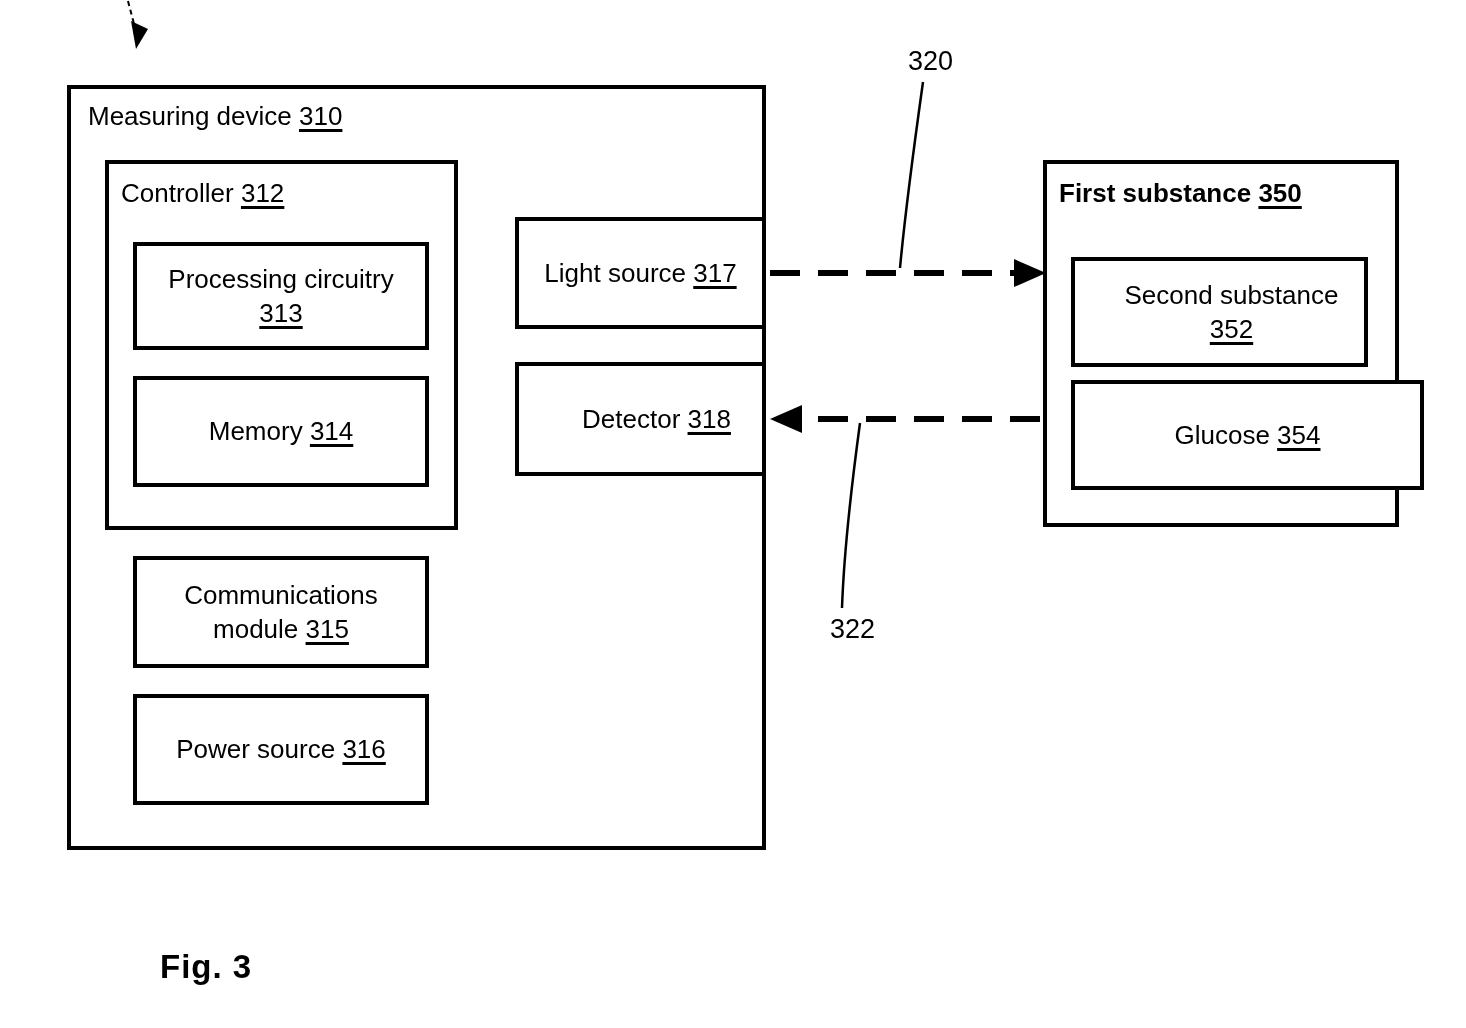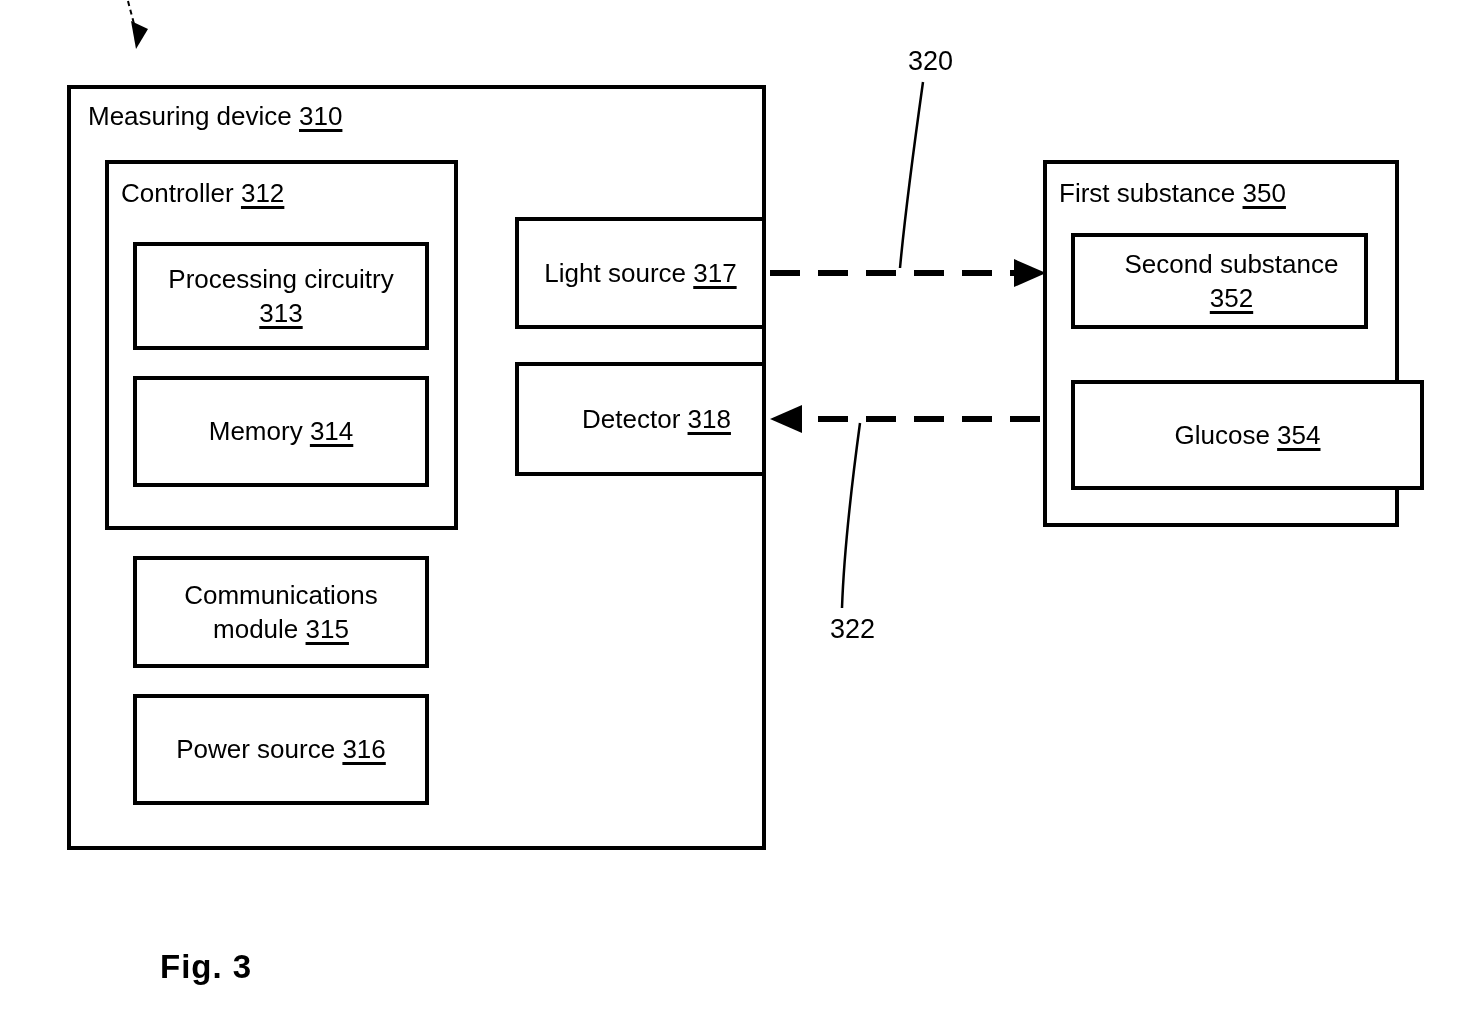--- a/index.html
+++ b/index.html
@@ -134,27 +134,27 @@
   </div>
 
   <div class="box centered" style="left:133px; top:694px; width:296px; height:111px;justify-content:center;">
     <div>
       <span>Power source</span>
       <span class="ref">316</span>
     </div>
   </div>
 
   <div class="box titled-box" style="left:1043px; top:160px; width:356px; height:367px;">
-    <div class="title" style="left:12px; top:14px;">
+    <div class="title" style="left:12px; top:14px;font-weight:bold;">
       <span>First substance</span>
       <span class="ref">350</span>
     </div>
   </div>
 
-  <div class="box centered" style="left:1071px; top:233px; width:297px; height:96px;padding-left:24px;">
+  <div class="box centered" style="left:1071px; top:257px; width:297px; height:110px;padding-left:24px;">
     <div>
       <span>Second substance</span><br>
       <span class="ref">352</span>
     </div>
   </div>
 
   <div class="box centered" style="left:1071px; top:380px; width:353px; height:110px;">
     <div>
       <span>Glucose</span>
       <span class="ref">354</span>

